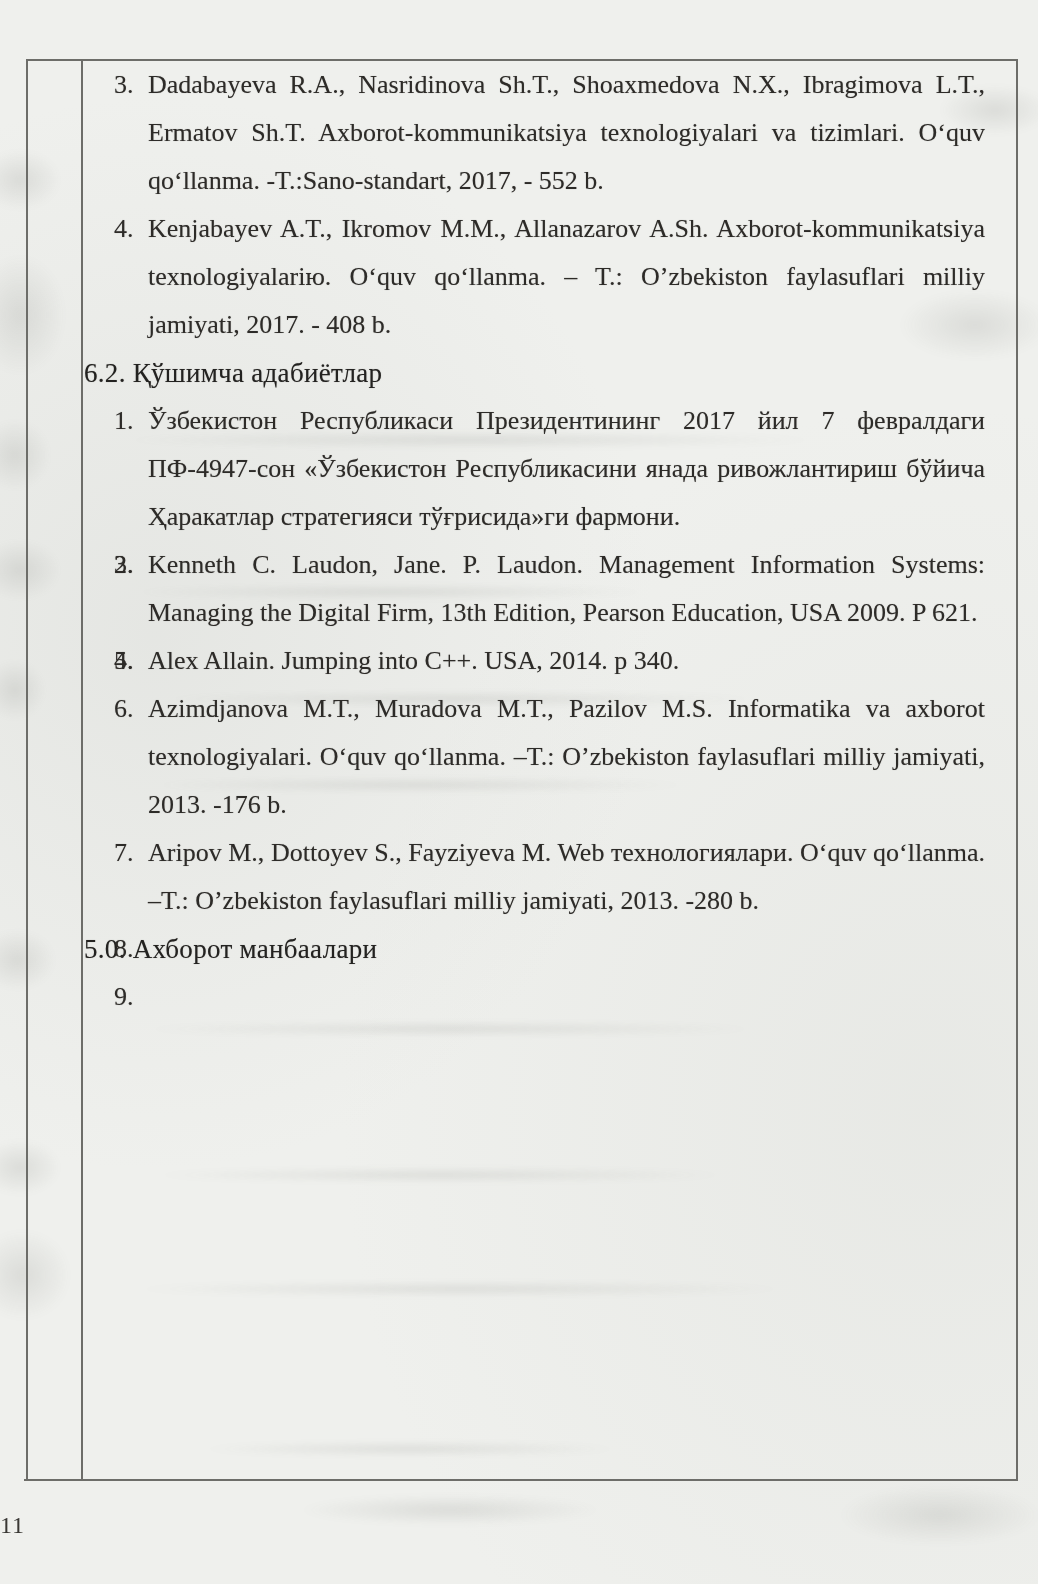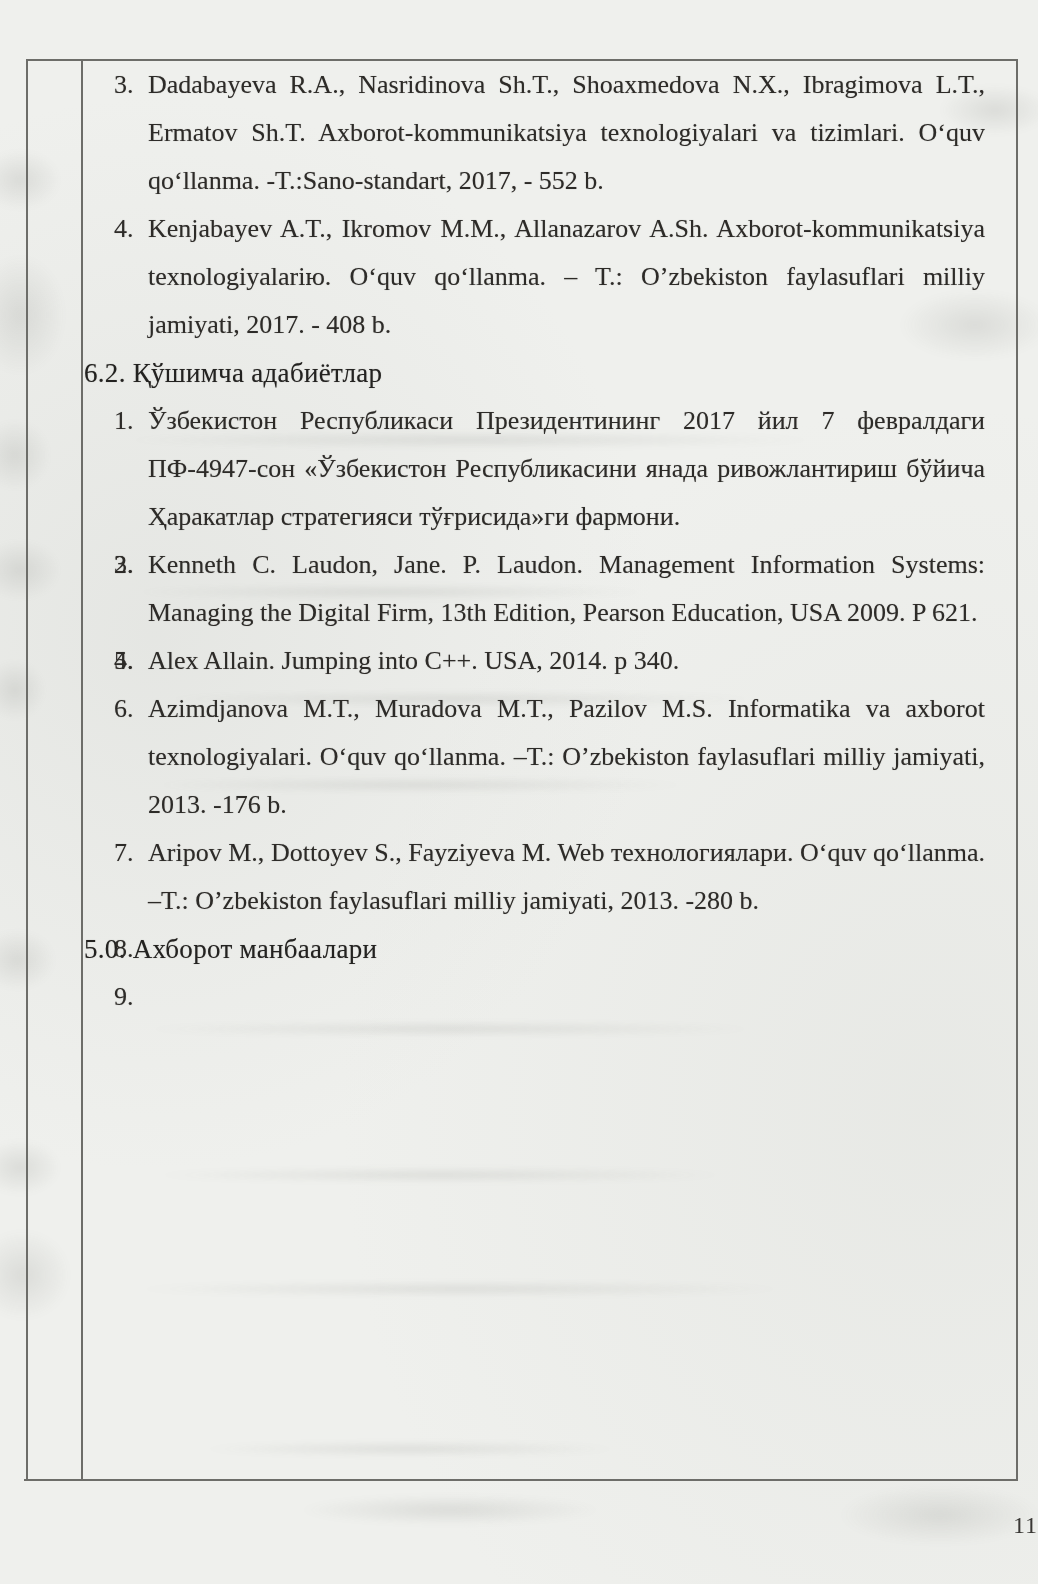--- a/index.html
+++ b/index.html
@@ -65,21 +65,21 @@
     font-weight: normal;
     line-height: 48px;
     color: #232220;
     letter-spacing: 0.3px;
   }
   .page-number {
     position: absolute;
     left: 0;
     top: 1512px;
     width: 1038px;
-    text-align: right;
+    text-align: left;
     font-size: 24px;
     color: #3a3835;
     letter-spacing: 1px;
   }
   
   .bleed {
     position: absolute;
     background: radial-gradient(ellipse, rgba(118,120,114,0.55), rgba(118,120,114,0) 72%);
     filter: blur(3px);
     opacity: 0.30;

